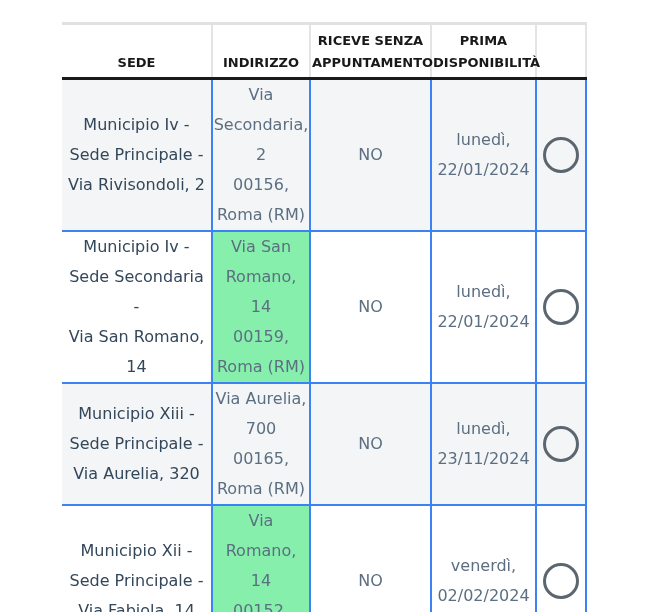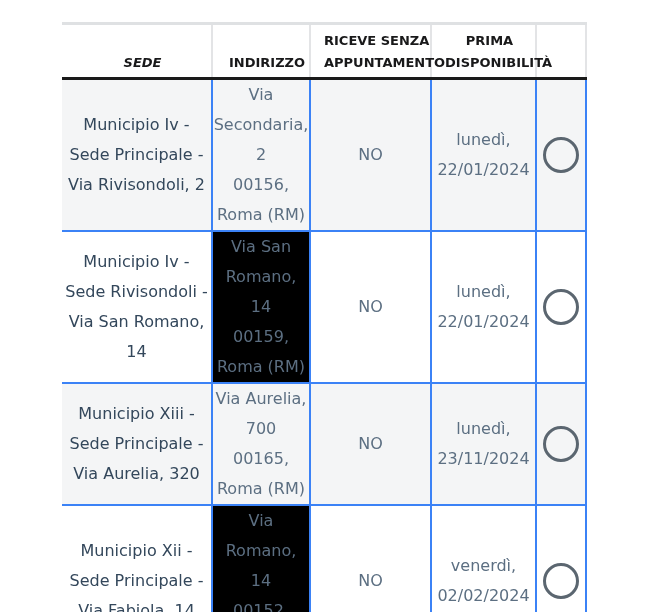--- a/index.html
+++ b/index.html
@@ -5,30 +5,30 @@
     html, body { margin: 0; padding: 0; background: #ffffff; }
     body { width: 659px; height: 612px; overflow: hidden; position: relative;
            font-family: "DejaVu Sans", "Liberation Sans", sans-serif; }
     .wrap { position: absolute; left: 62px; top: 22px; width: 524px; }
     table { border-collapse: collapse; width: 524px; table-layout: fixed; }
     col.c1 { width: 150px; } col.c2 { width: 98px; } col.c3 { width: 121px; }
     col.c4 { width: 105px; } col.c5 { width: 50px; }
     thead tr { border-top: 3px solid #dfe1e3; }
     th { height: 49px; vertical-align: bottom; text-align: center;
          font-weight: bold; font-size: 13px; color: #19191a; line-height: 22px;
-         padding: 0 1px 3px 13px; border-left: 2px solid #e3e4e6; border-right: 2px solid #e3e4e6;
+         padding: 0 1px 3px 1px; border-left: 2px solid #e3e4e6; border-right: 2px solid #e3e4e6;
          border-bottom: 3px solid #1a1a1a; white-space: nowrap; letter-spacing: 0; }
-    th:first-child { border-left: none; font-style: italic; }
+    th:first-child { border-left: none; }
     th:last-child { border-right: 2px solid #e3e4e6; }
     td { text-align: center; vertical-align: middle; font-size: 16px; line-height: 30px;
          color: #5c6f82; border: 2px solid #3b82f6; padding: 0; }
     td:first-child { border-left: none; color: #33475b; padding: 0 2px; }
     tr.shade td { background: #f4f5f6; }
     tr.plain td { background: #ffffff; }
-    tr.plain td.addr { background: #000000; margin-left: 40px; }
+    tr.plain td.addr { background: #86efac; margin-left: 40px; }
     tr.r1 td { height: 146px; }
     tr.r2 td { height: 146px; }
     tr.r3 td { height: 114px; }
     tr.r4 td { height: 120px; }
     .radio { display: inline-block; width: 30px; height: 30px; border: 3px solid #5b6670;
              border-radius: 50%; box-sizing: content-box; vertical-align: middle;
              cursor: pointer; background: transparent; }
     .line { display: block; }
   </style>
 </head>
@@ -83,21 +83,21 @@
           <span class="line">22/01/2024</span>
         </td>
         <td>
           <span class="radio"></span>
         </td>
       </tr>
 
       <tr class="plain r2">
         <td>
           <span class="line">Municipio Iv -</span>
-          <span class="line">Sede Rivisondoli -</span>
+          <span class="line">Sede Secondaria -</span>
           <span class="line">Via San Romano,</span>
           <span class="line">14</span>
         </td>
         <td class="addr">
           <span class="line">Via San</span>
           <span class="line">Romano,</span>
           <span class="line">14</span>
           <span class="line">00159,</span>
           <span class="line">Roma (RM)</span>
         </td>

